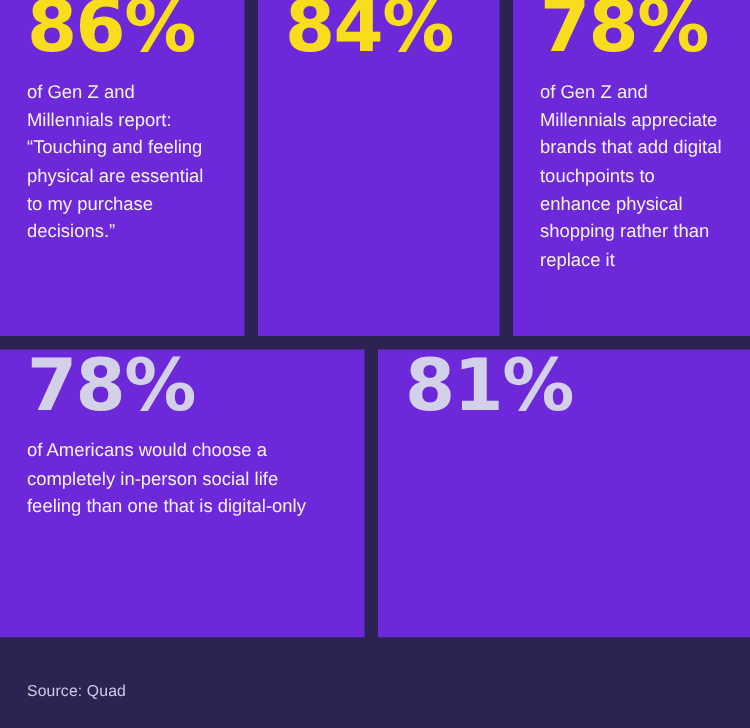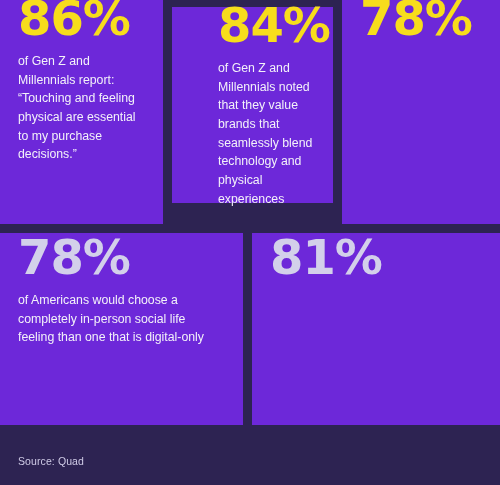--- a/index.html
+++ b/index.html
@@ -35,21 +35,21 @@
     position: absolute;
     background: #6d28d9;
     box-sizing: border-box;
     display: flex;
     flex-direction: column;
     justify-content: flex-start;
   }
 
   
   .card-r1c1 { left: 0px;   top: 0px; width: 163px; height: 224px; }
-  .card-r1c2 { left: 172px; top: 7px; width: 161px; height: 196px; padding-left: 28px; }
+  .card-r1c2 { left: 172px; top: 0px; width: 161px; height: 224px; }
   .card-r1c3 { left: 342px; top: 0px; width: 158px; height: 224px; }
 
   
   .card-r2c1 { left: 0px;   top: 233px; width: 243px; height: 192px; }
   .card-r2c2 { left: 252px; top: 233px; width: 248px; height: 192px; }
 
   .stat-inner {
     padding: 0 18px;
   }
 
@@ -110,27 +110,27 @@
     <div class="stat-card card-r1c1">
       <div class="stat-inner">
         <div class="stat-number yellow">86%</div>
         <p class="stat-desc">of Gen Z and Millennials report: “Touching and feeling physical are essential to my purchase decisions.”</p>
       </div>
     </div>
 
     <div class="stat-card card-r1c2">
       <div class="stat-inner">
         <div class="stat-number yellow">84%</div>
-        <p class="stat-desc">of Gen Z and Millennials noted that they value brands that seamlessly blend technology and physical experiences</p>
       </div>
     </div>
 
     <div class="stat-card card-r1c3">
       <div class="stat-inner">
         <div class="stat-number yellow">78%</div>
+        <p class="stat-desc">of Gen Z and Millennials appreciate brands that add digital touchpoints to enhance physical shopping rather than replace it</p>
       </div>
     </div>
 
     <div class="stat-card card-r2c1">
       <div class="stat-inner">
         <div class="stat-number lavender">78%</div>
         <p class="stat-desc">of Americans would choose a completely in-person social life feeling than one that is digital-only</p>
       </div>
     </div>
 

